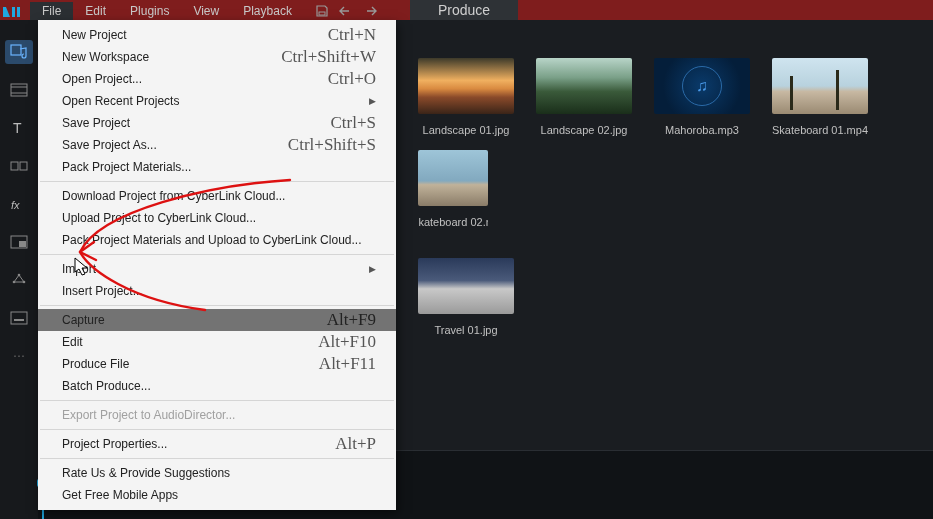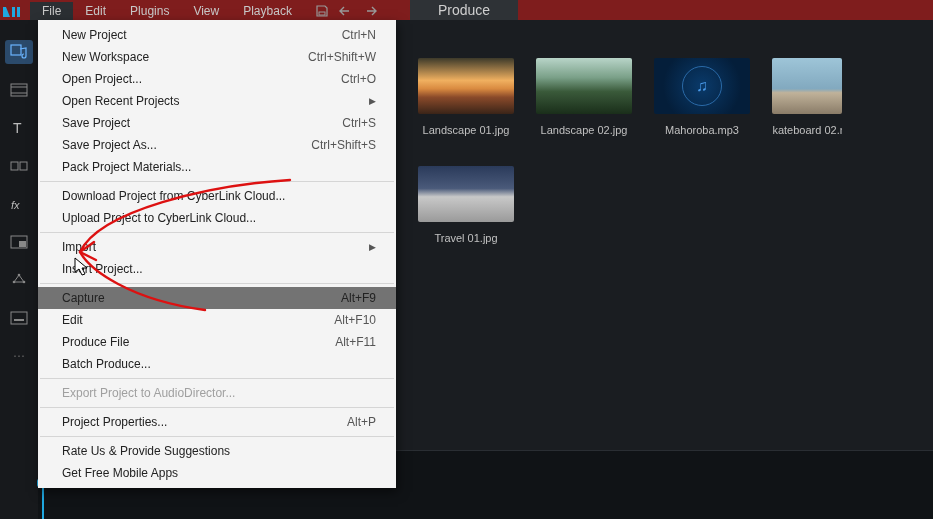--- a/index.html
+++ b/index.html
@@ -36,21 +36,21 @@
   .timeline-marker{ position:absolute; left:4px; bottom:0; width:2px; height:34px; background:#1fa8e0;}
   .timeline-marker::before{content:""; position:absolute; top:-6px; left:-5px; width:12px; height:8px; background:#1fa8e0; border-radius:2px;}
 
   
   .dropdown { position: absolute; left: 38px; top: 20px; width: 358px; background: #f4f4f4; color: #222; box-shadow: 2px 4px 10px rgba(0,0,0,.5); z-index: 50; }
   .dropdown ul { list-style: none; padding: 4px 0; }
   .dropdown li { display: flex; justify-content: space-between; align-items: center; padding: 3px 20px 3px 24px; line-height: 16px; font-size: 12px; cursor: default; gap: 28px; }
   .dropdown li.sep { height: 1px; padding: 0; margin: 3px 2px; background: #d5d5d5; }
   .dropdown li.disabled { color: #a0a0a0; }
   .dropdown li.highlight { background: #737373; }
-  .dropdown li .shortcut { color: #555; font-size: 12px; }
+  .dropdown li .shortcut { color: #555; font-size: 17px; font-family: Liberation Serif, serif; }
   .dropdown li.highlight .shortcut { color: #222; }
   .submenu-arrow { font-size: 9px; color: #555; }
 
   
   .annotation { position: absolute; left: 60px; top: 170px; z-index: 60; pointer-events: none; }
 
   
   .cursor { position: absolute; left: 74px; top: 257px; z-index: 70; pointer-events: none; }
   .cursor svg { display:block; }
 
@@ -164,20 +164,26 @@
     <div class="media-item">
       <div class="thumb forest"></div>
       <div class="media-label">Landscape 02.jpg</div>
     </div>
     <div class="media-item">
       <div class="thumb music">
           <div class="note-circle">♫</div>
         </div>
       <div class="media-label">Mahoroba.mp3</div>
     </div>
+    <div class="media-item">
+      <div class="thumb skate1">
+          <div class="palm"></div>
+        </div>
+      <div class="media-label">Skateboard 01.mp4</div>
+    </div>
     <div class="media-item" style="width:70px; overflow:hidden;">
       <div class="thumb skate2" style="width:70px;"></div>
       <div class="media-label">Skateboard 02.m</div>
     </div>
   </div>
   <div class="media-grid" style="margin-top:30px;">
     <div class="media-item">
       <div class="thumb travel1"></div>
       <div class="media-label">Travel 01.jpg</div>
     </div>
@@ -216,20 +222,23 @@
       </li>
       <li>
         <span>Pack Project Materials...</span>
       </li>
       <li class="sep"></li>
       <li>
         <span>Download Project from CyberLink Cloud...</span>
       </li>
       <li>
         <span>Upload Project to CyberLink Cloud...</span>
+      </li>
+      <li>
+        <span>Pack Project Materials and Upload to CyberLink Cloud...</span>
       </li>
       <li class="sep"></li>
       <li>
         <span>Import</span>
         <span class="submenu-arrow">▶</span>
       </li>
       <li>
         <span>Insert Project...</span>
       </li>
       <li class="sep"></li>

